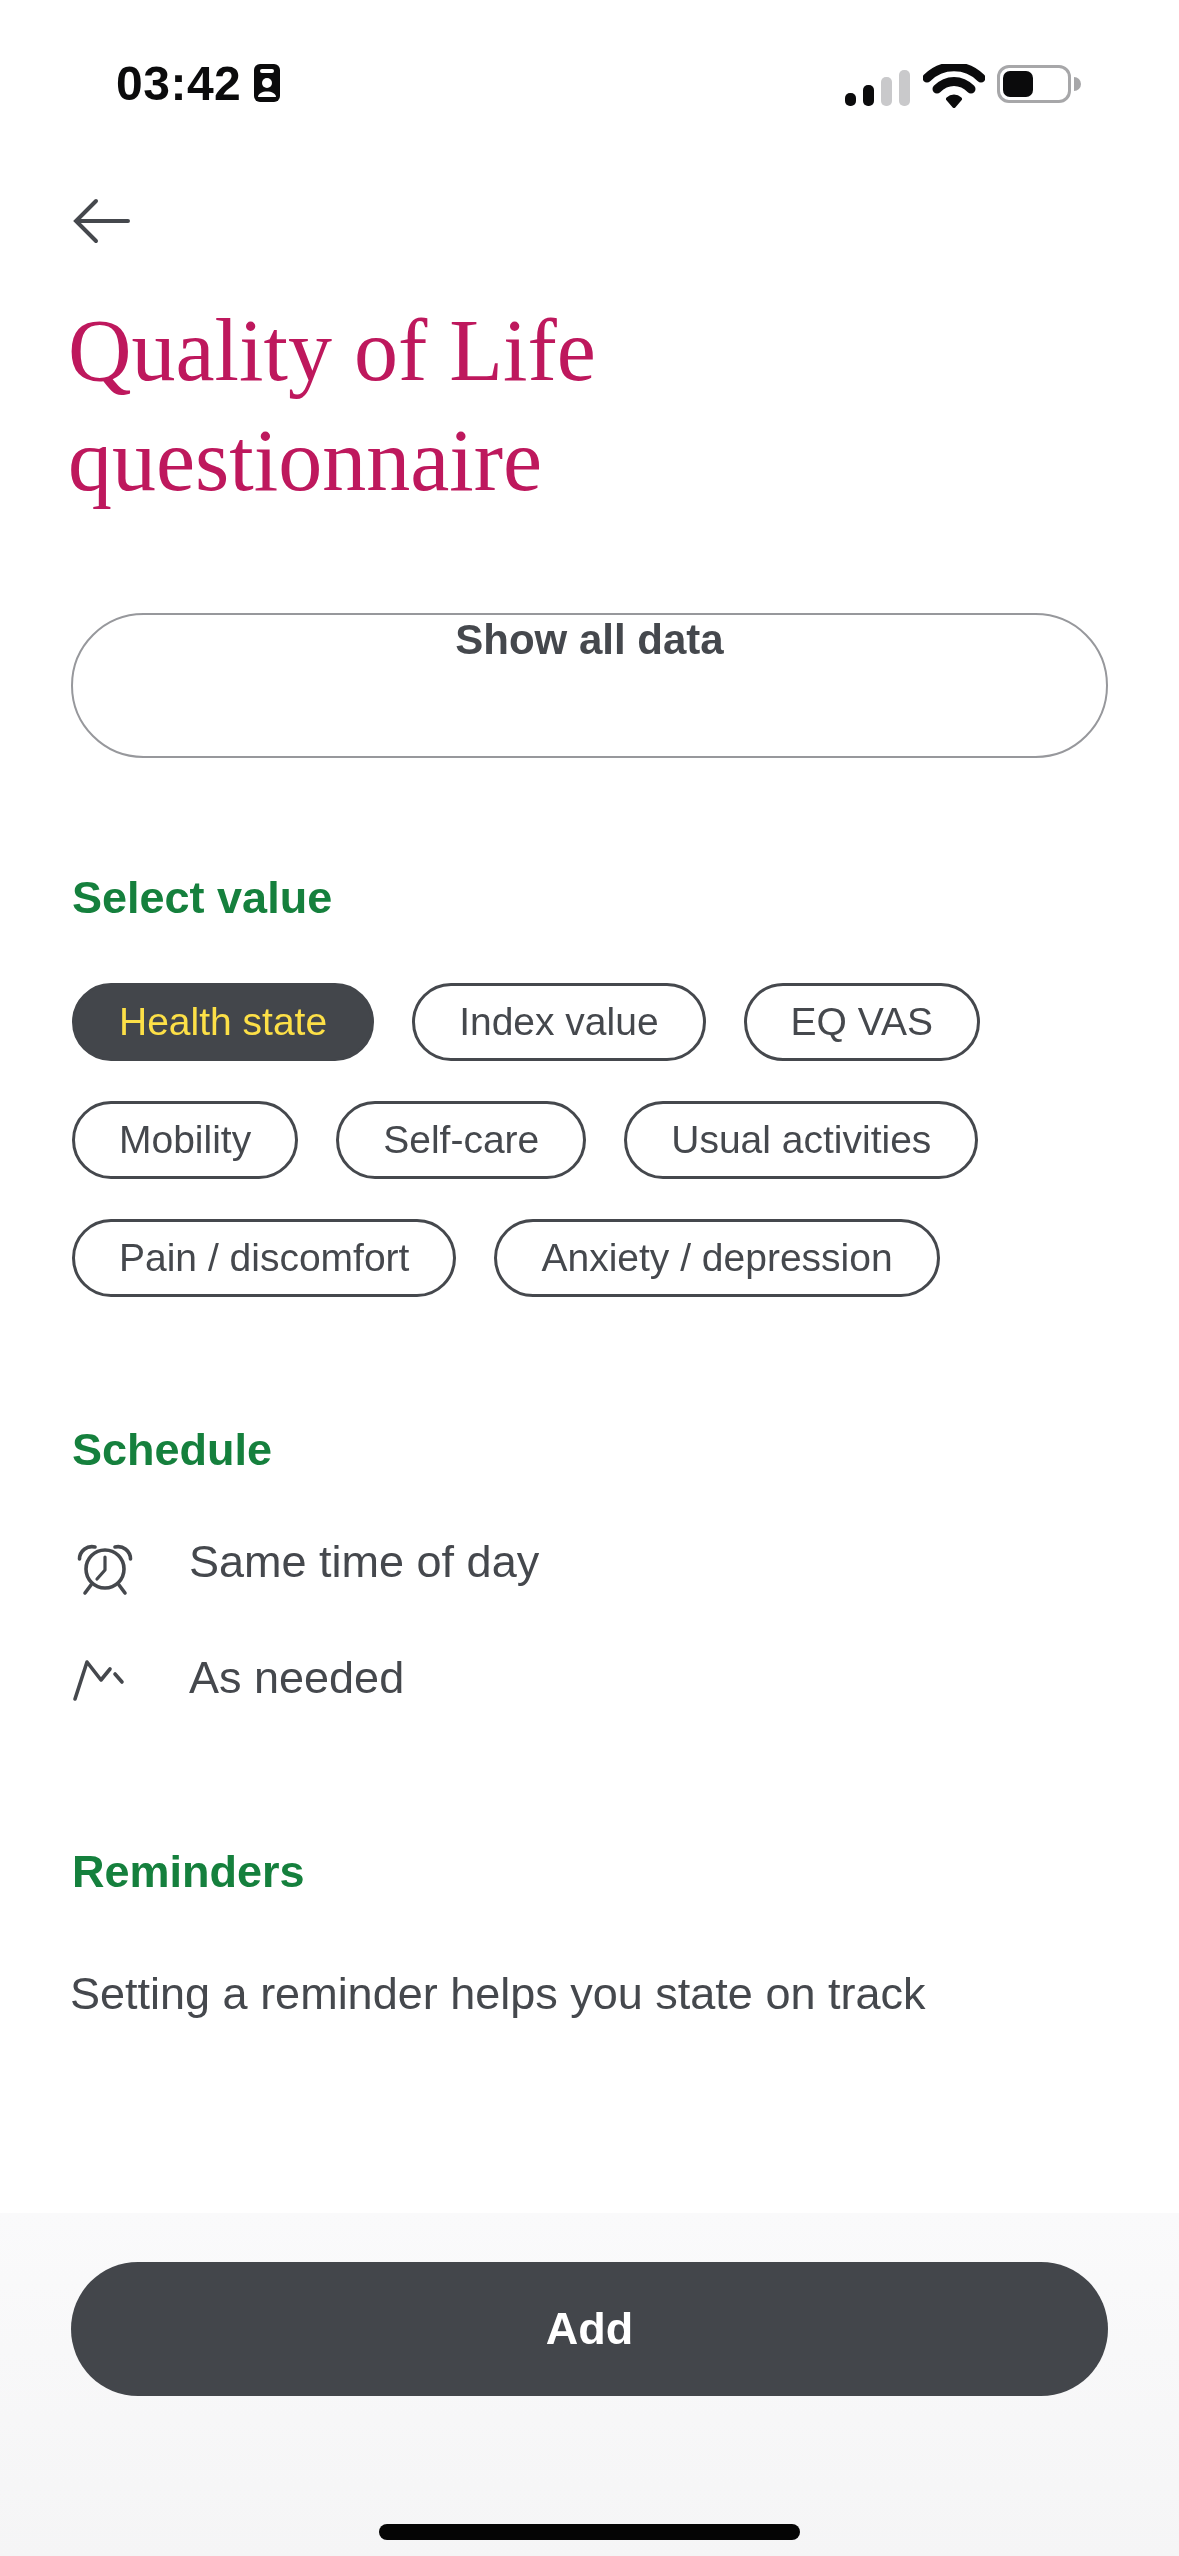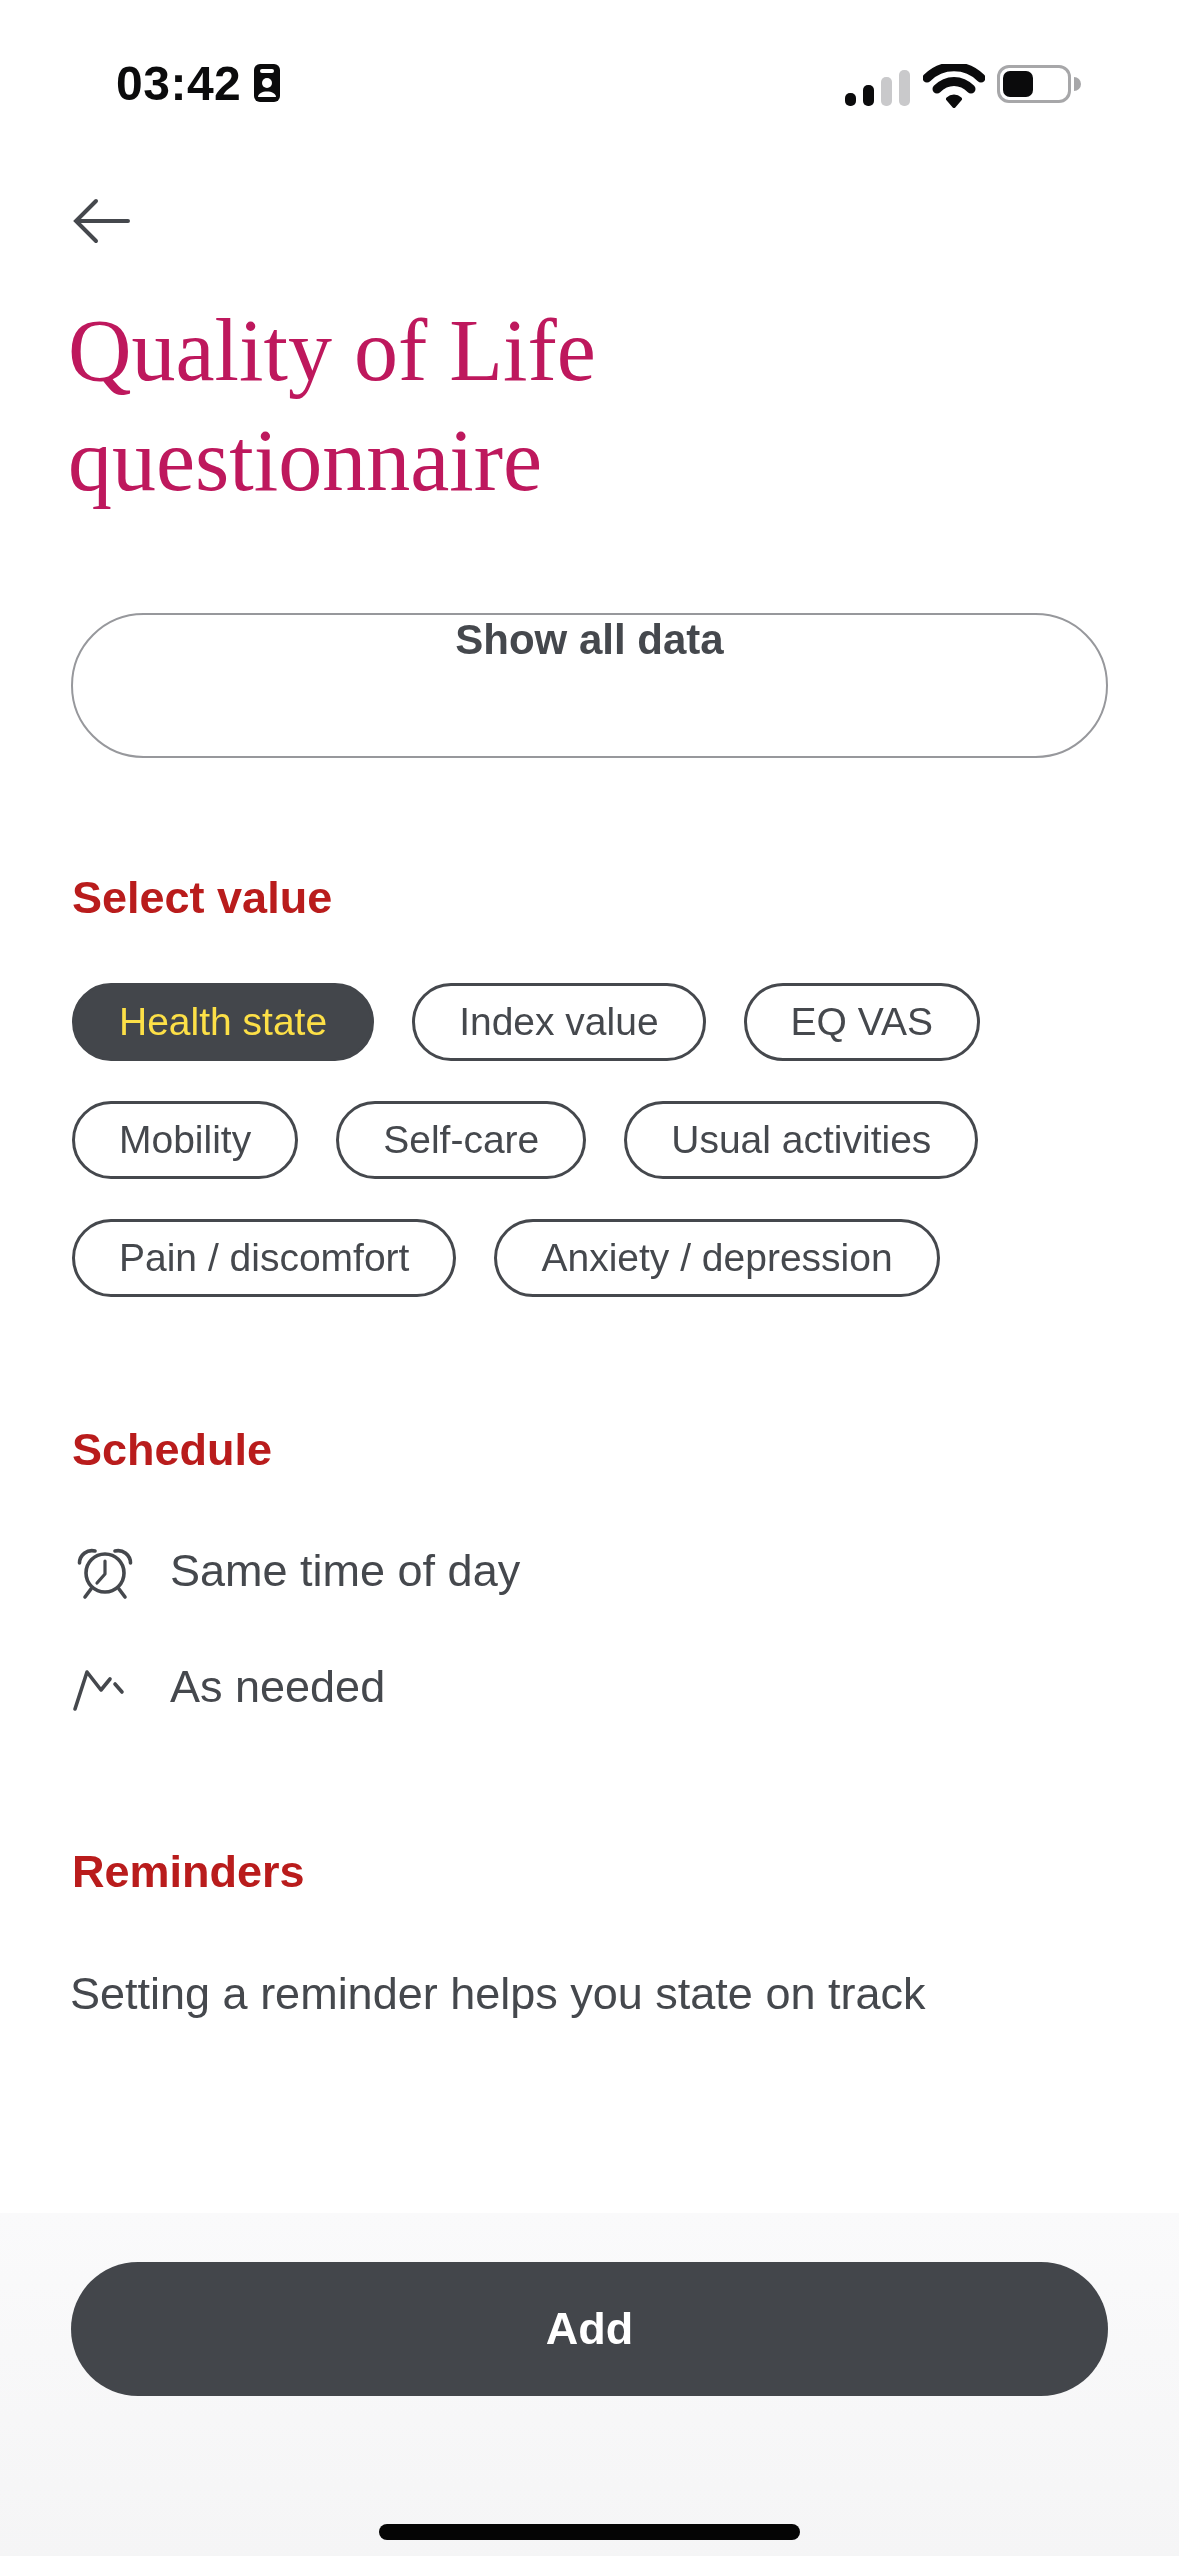--- a/index.html
+++ b/index.html
@@ -41,21 +41,21 @@
     position:absolute; left:71px; top:613px; width:1037px; height:145px;
     border:2px solid #97989c; border-radius:73px; background:#ffffff;
     font-family:"Liberation Sans", sans-serif;
     font-size:42px; font-weight:700; color:#45484d;
     display:flex; align-items:flex-start; justify-content:center; cursor:pointer; box-sizing:border-box;
   }
 
   
   .section-heading {
     position:absolute; left:72px;
-    font-size:45px; font-weight:700; color:#b91c1c;
+    font-size:45px; font-weight:700; color:#15803d;
   }
   .h-select { top:872px; }
   .h-schedule { top:1424px; }
   .h-reminders { top:1846px; }
 
   
   .chip-list {
     position:absolute; left:72px; top:983px; width:1040px;
     display:flex; flex-wrap:wrap; column-gap:38px; row-gap:40px;
   }
@@ -64,21 +64,21 @@
     border:3px solid #45484d; border-radius:39px; background:#ffffff;
     display:flex; align-items:center; justify-content:center;
     font-family:"Liberation Sans", sans-serif;
     font-size:39px; font-weight:400; color:#45484d; cursor:pointer; white-space:nowrap;
   }
   .chip.selected { background:#43464b; border-color:#43464b; color:#fde047; }
 
   
   .schedule-row {
     position:absolute; left:72px; width:700px; height:70px;
-    display:flex; align-items:center; gap:32px; cursor:pointer;
+    display:flex; gap:51px; cursor:pointer;
     background:none; border:none; padding:0;
   }
   .sched-1 { top:1536px; }
   .sched-2 { top:1652px; }
   .schedule-row .icon-box { width:66px; display:flex; justify-content:center; }
   .schedule-row .label { font-size:45px; font-weight:400; color:#45484d; font-family:"Liberation Sans", sans-serif; }
 
   
   .reminders-desc {
     position:absolute; left:70px; top:1968px; width:1040px;

